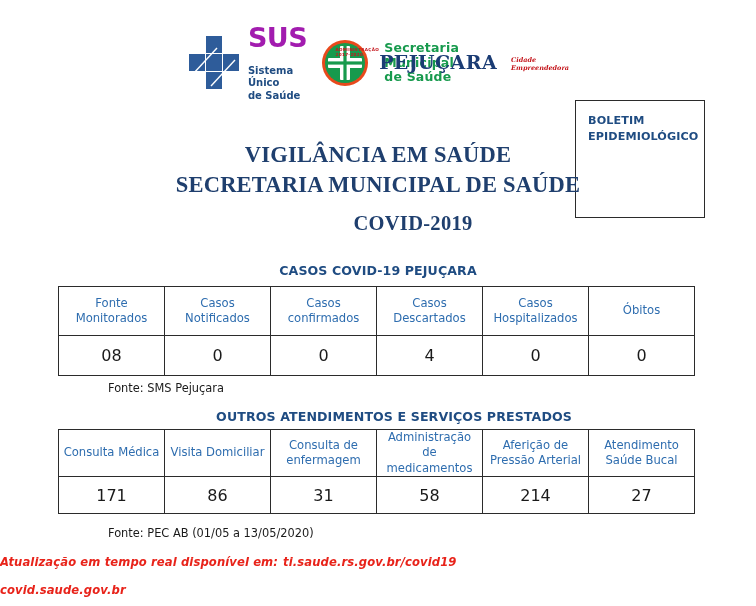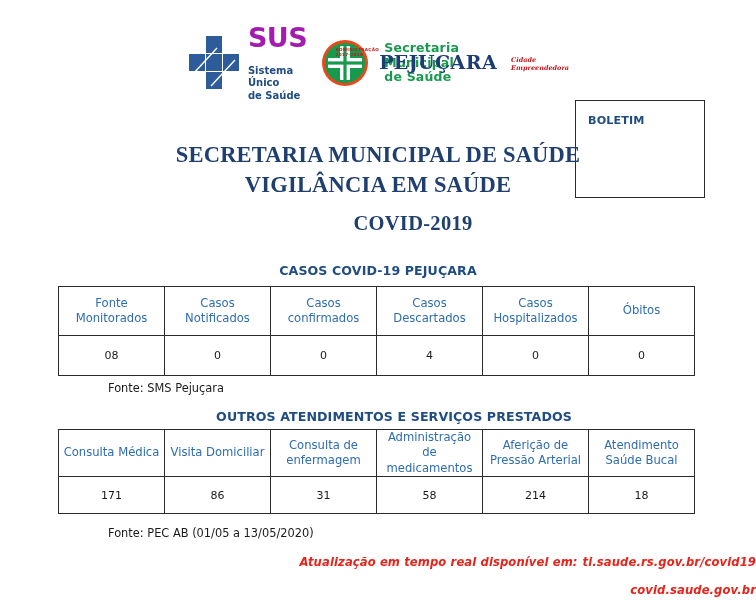--- a/index.html
+++ b/index.html
@@ -118,21 +118,21 @@
     margin-top: 1px;
     padding-left: 14px;
   }
 
   
   .bulletin-box {
     position: absolute;
     left: 575px;
     top: 100px;
     width: 130px;
-    height: 98px;
+    height: 118px;
     border: 1.3px solid #2b2b2b;
     box-sizing: border-box;
     padding: 12px 0 0 12px;
   }
   .bulletin-box .bline {
     font-family: "DejaVu Sans", sans-serif;
     font-size: 11.2px;
     font-weight: bold;
     color: #1F4C82;
     line-height: 1.42;
@@ -204,21 +204,21 @@
     height: 48px;
     font-family: "DejaVu Sans", sans-serif;
     font-size: 11.6px;
     color: #2E6DAF;
     line-height: 1.32;
     font-weight: normal;
   }
   .data-table tbody td {
     height: 39px;
     font-family: "DejaVu Sans", sans-serif;
-    font-size: 11px;
+    font-size: 16px;
     color: #1a1a1a;
     font-weight: normal;
   }
   #table-outros thead td { height: 46px; }
   #table-outros tbody td { height: 36px; }
 
   
   .fonte {
     position: absolute;
     font-family: "DejaVu Sans", sans-serif;
@@ -226,21 +226,21 @@
     color: #1a1a1a;
   }
   #fonte-casos { left: 108px; top: 381px; }
   #fonte-outros { left: 108px; top: 526px; }
 
   
   .footer-line {
     position: absolute;
     width: 756px;
     left: 0;
-    text-align: right;
+    text-align: left;
     font-family: "DejaVu Sans", sans-serif;
     font-style: italic;
     font-weight: bold;
     font-size: 11.6px;
     color: #E8231A;
     letter-spacing: 0.1px;
   }
   #footer-update { top: 555px; }
   #footer-url2 { top: 583px; }
   .footer-url { margin-left: 5px; }
@@ -309,26 +309,27 @@
       <path d="M56 21 L78 15" stroke="#6AAE2A" stroke-width="3.5" stroke-linecap="round"></path>
     </svg>
     <div class="pej-admin">ADMINISTRAÇÃO 2017-2020</div>
     <div class="pej-name">PEJUÇARA</div>
     <div class="pej-slogan">Cidade Empreendedora</div>
   </div>
 </div>
 
 <div class="bulletin-box">
   <div class="bline">BOLETIM</div>
+  <div class="bline">EPIDEMIOLÓGICO</div>
   <div class="bgap"></div>
 </div>
 
 <div class="main-title">
+  <div>VIGILÂNCIA EM SAÚDE</div>
   <div>SECRETARIA MUNICIPAL DE SAÚDE</div>
-  <div>VIGILÂNCIA EM SAÚDE</div>
 </div>
 <div class="covid-title">COVID-2019</div>
 
 <div class="section-heading" id="heading-casos">CASOS COVID-19 PEJUÇARA</div>
 
 <table class="data-table" id="table-casos">
   <thead>
     <tr>
       <td>Fonte Monitorados</td>
       <td>Casos Notificados</td>
@@ -365,21 +366,21 @@
       <td>Atendimento Saúde Bucal</td>
     </tr>
   </thead>
   <tbody>
     <tr>
       <td>171</td>
       <td>86</td>
       <td>31</td>
       <td>58</td>
       <td>214</td>
-      <td>18</td>
+      <td>27</td>
     </tr>
   </tbody>
 </table>
 
 <div class="fonte" id="fonte-outros">Fonte: PEC AB (01/05 a 13/05/2020)</div>
 
 <div class="footer-line" id="footer-update">
   <span>Atualização em tempo real disponível em:</span><span class="footer-url">ti.saude.rs.gov.br/covid19</span>
 </div>
 <div class="footer-line" id="footer-url2">covid.saude.gov.br</div>

